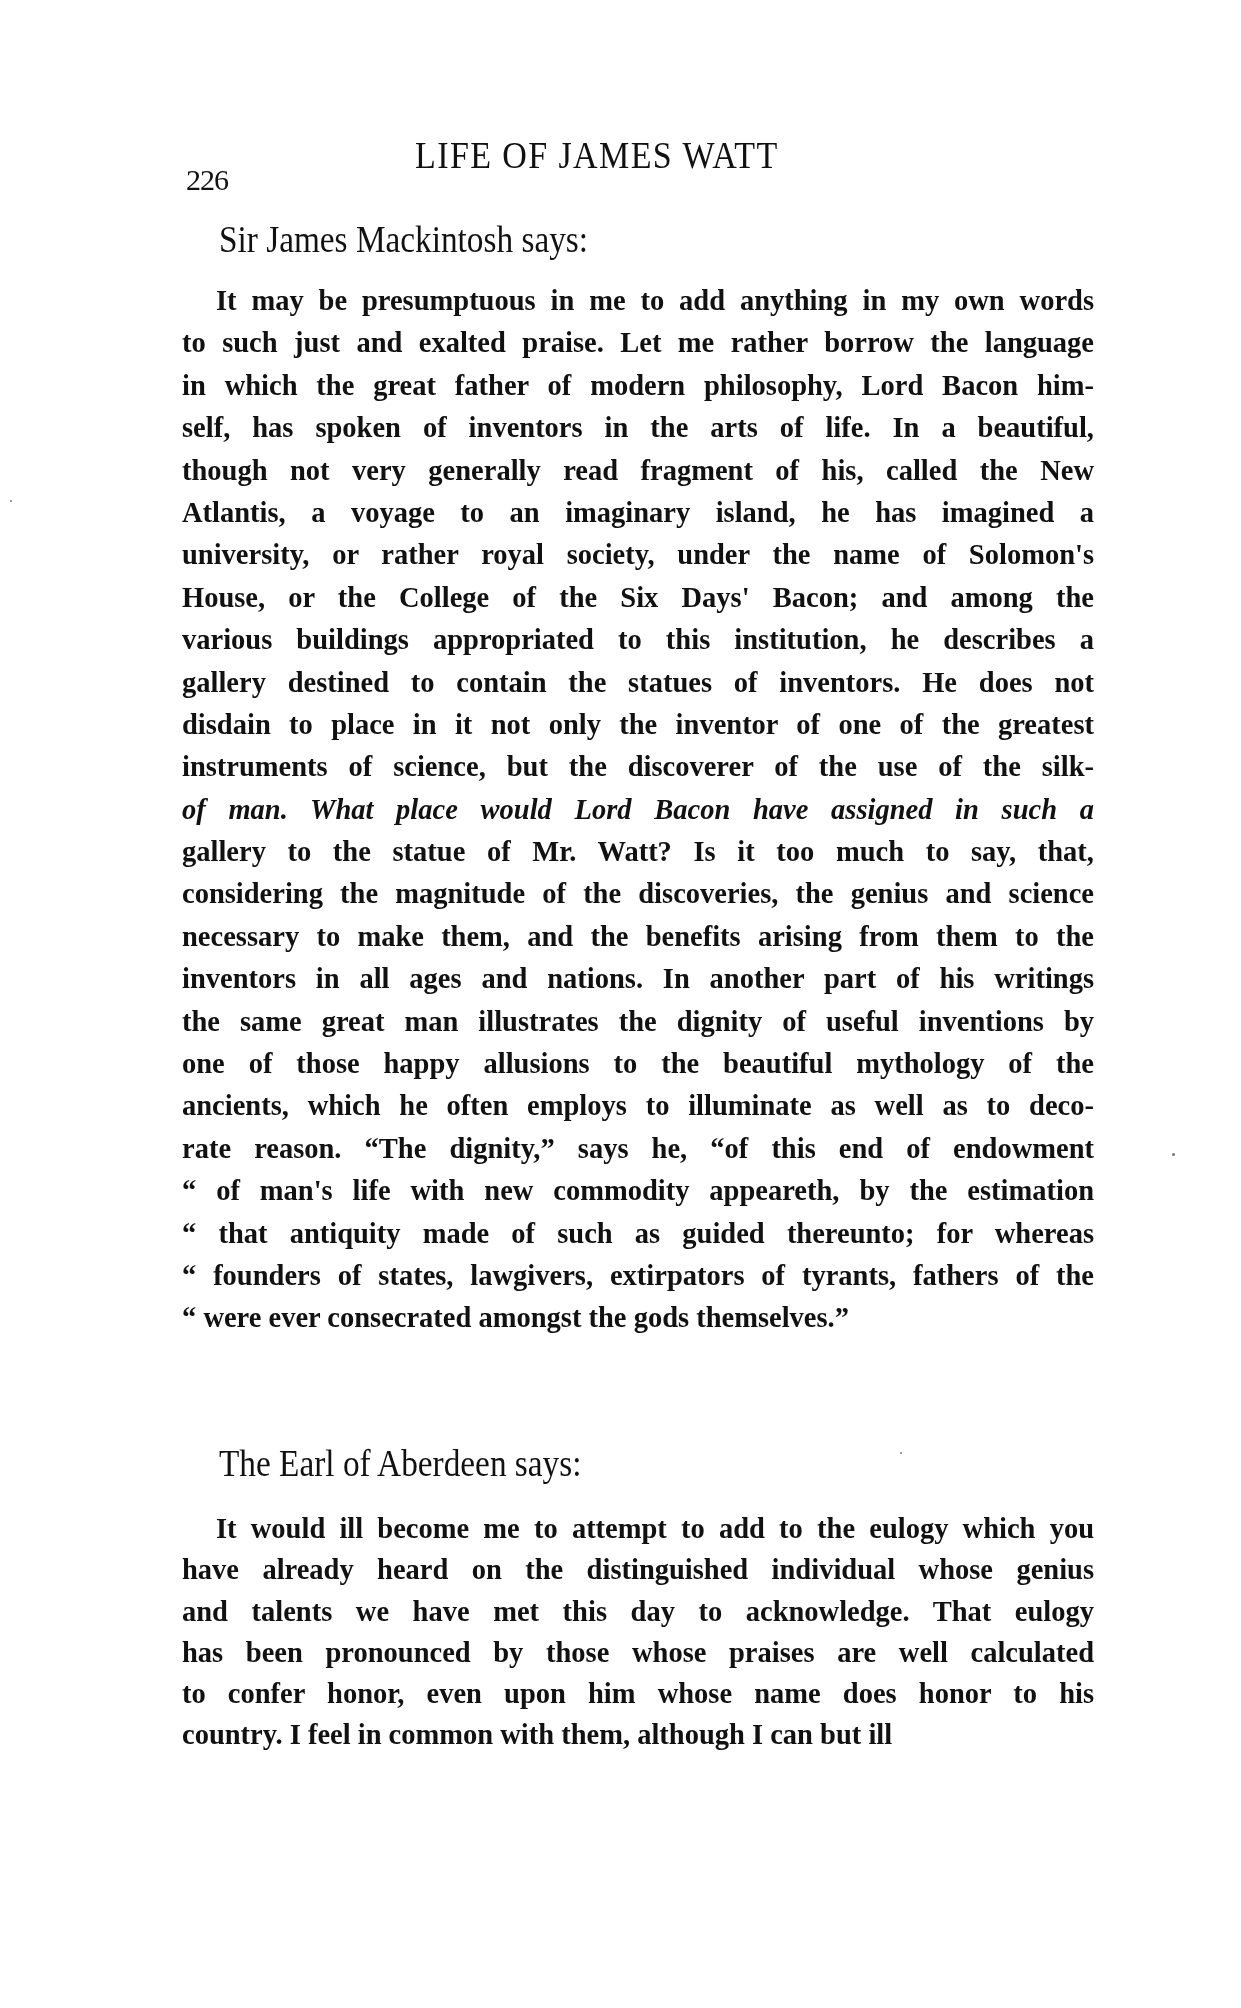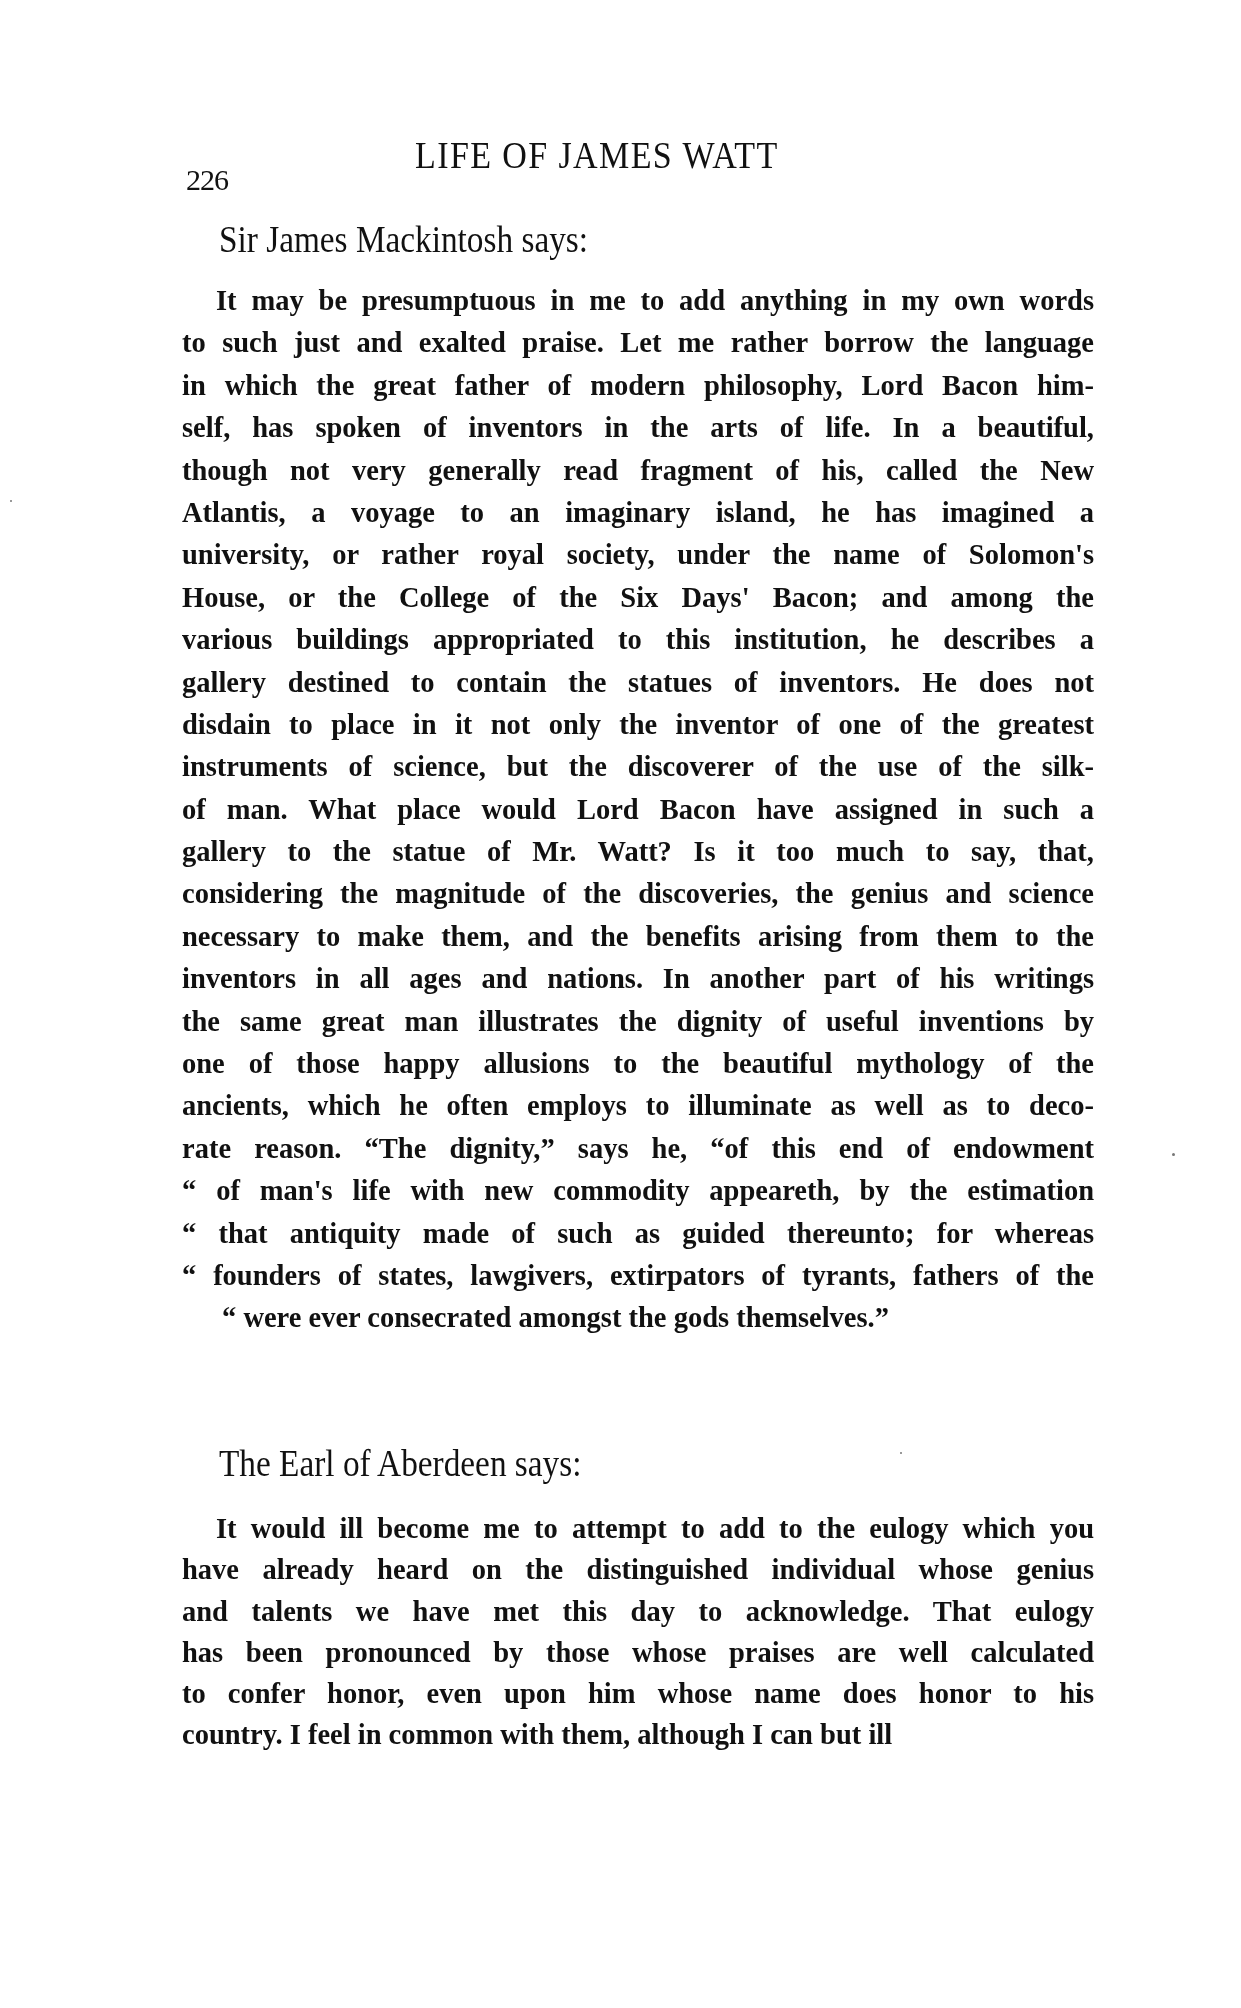--- a/index.html
+++ b/index.html
@@ -31,33 +31,33 @@
     <span class="line" style="white-space: normal; display: block;">in which the great father of modern philosophy, Lord Bacon him-</span>
     <span class="line" style="white-space: normal; display: block;">self, has spoken of inventors in the arts of life.  In a beautiful,</span>
     <span class="line" style="white-space: normal; display: block;">though not very generally read fragment of his, called the New</span>
     <span class="line" style="white-space: normal; display: block;">Atlantis, a voyage to an imaginary island, he has imagined a</span>
     <span class="line" style="white-space: normal; display: block;">university, or rather royal society, under the name of Solomon's</span>
     <span class="line" style="white-space: normal; display: block;">House, or the College of the Six Days' Bacon; and among the</span>
     <span class="line" style="white-space: normal; display: block;">various buildings appropriated to this institution, he describes a</span>
     <span class="line" style="white-space: normal; display: block;">gallery destined to contain the statues of inventors.  He does not</span>
     <span class="line" style="white-space: normal; display: block;">disdain to place in it not only the inventor of one of the greatest</span>
     <span class="line" style="white-space: normal; display: block;">instruments of science, but the discoverer of the use of the silk-</span>
-    <span class="line" style="white-space: normal; display: block;">of man.  What place would Lord Bacon have assigned in such a</span>
+    <span class="line" style="white-space: normal; display: block; font-style: italic;">of man.  What place would Lord Bacon have assigned in such a</span>
     <span class="line" style="white-space: normal; display: block;">gallery to the statue of Mr. Watt?  Is it too much to say, that,</span>
     <span class="line" style="white-space: normal; display: block;">considering the magnitude of the discoveries, the genius and science</span>
     <span class="line" style="white-space: normal; display: block;">necessary to make them, and the benefits arising from them to the</span>
     <span class="line" style="white-space: normal; display: block;">inventors in all ages and nations.  In another part of his writings</span>
     <span class="line" style="white-space: normal; display: block;">the same great man illustrates the dignity of useful inventions by</span>
     <span class="line" style="white-space: normal; display: block;">one of those happy allusions to the beautiful mythology of the</span>
     <span class="line" style="white-space: normal; display: block;">ancients, which he often employs to illuminate as well as to deco-</span>
     <span class="line" style="white-space: normal; display: block;">rate reason.  “The dignity,” says he, “of this end of endowment</span>
     <span class="line" style="white-space: normal; display: block;">“ of man's life with new commodity appeareth, by the estimation</span>
     <span class="line" style="white-space: normal; display: block;">“ that antiquity made of such as guided thereunto; for whereas</span>
     <span class="line" style="white-space: normal; display: block;">“ founders of states, lawgivers, extirpators of tyrants, fathers of the</span>
-    <span class="line last" style="white-space: normal; display: block; margin-left: 40px;">“ were ever consecrated amongst the gods themselves.”</span>
+    <span class="line last" style="white-space: normal; display: block;">“ were ever consecrated amongst the gods themselves.”</span>
   </div>
 
 <div class="section-heading" style="top:1442px;">The Earl of Aberdeen says:</div>
 
 <div class="para para2" style="top:1508px;" id="para2">
     <span class="line indent" style="white-space: normal; display: block;">It would ill become me to attempt to add to the eulogy which you</span>
     <span class="line" style="white-space: normal; display: block;">have already heard on the distinguished individual whose genius</span>
     <span class="line" style="white-space: normal; display: block;">and talents we have met this day to acknowledge.  That eulogy</span>
     <span class="line" style="white-space: normal; display: block;">has been pronounced by those whose praises are well calculated</span>
     <span class="line" style="white-space: normal; display: block;">to confer honor, even upon him whose name does honor to his</span>

